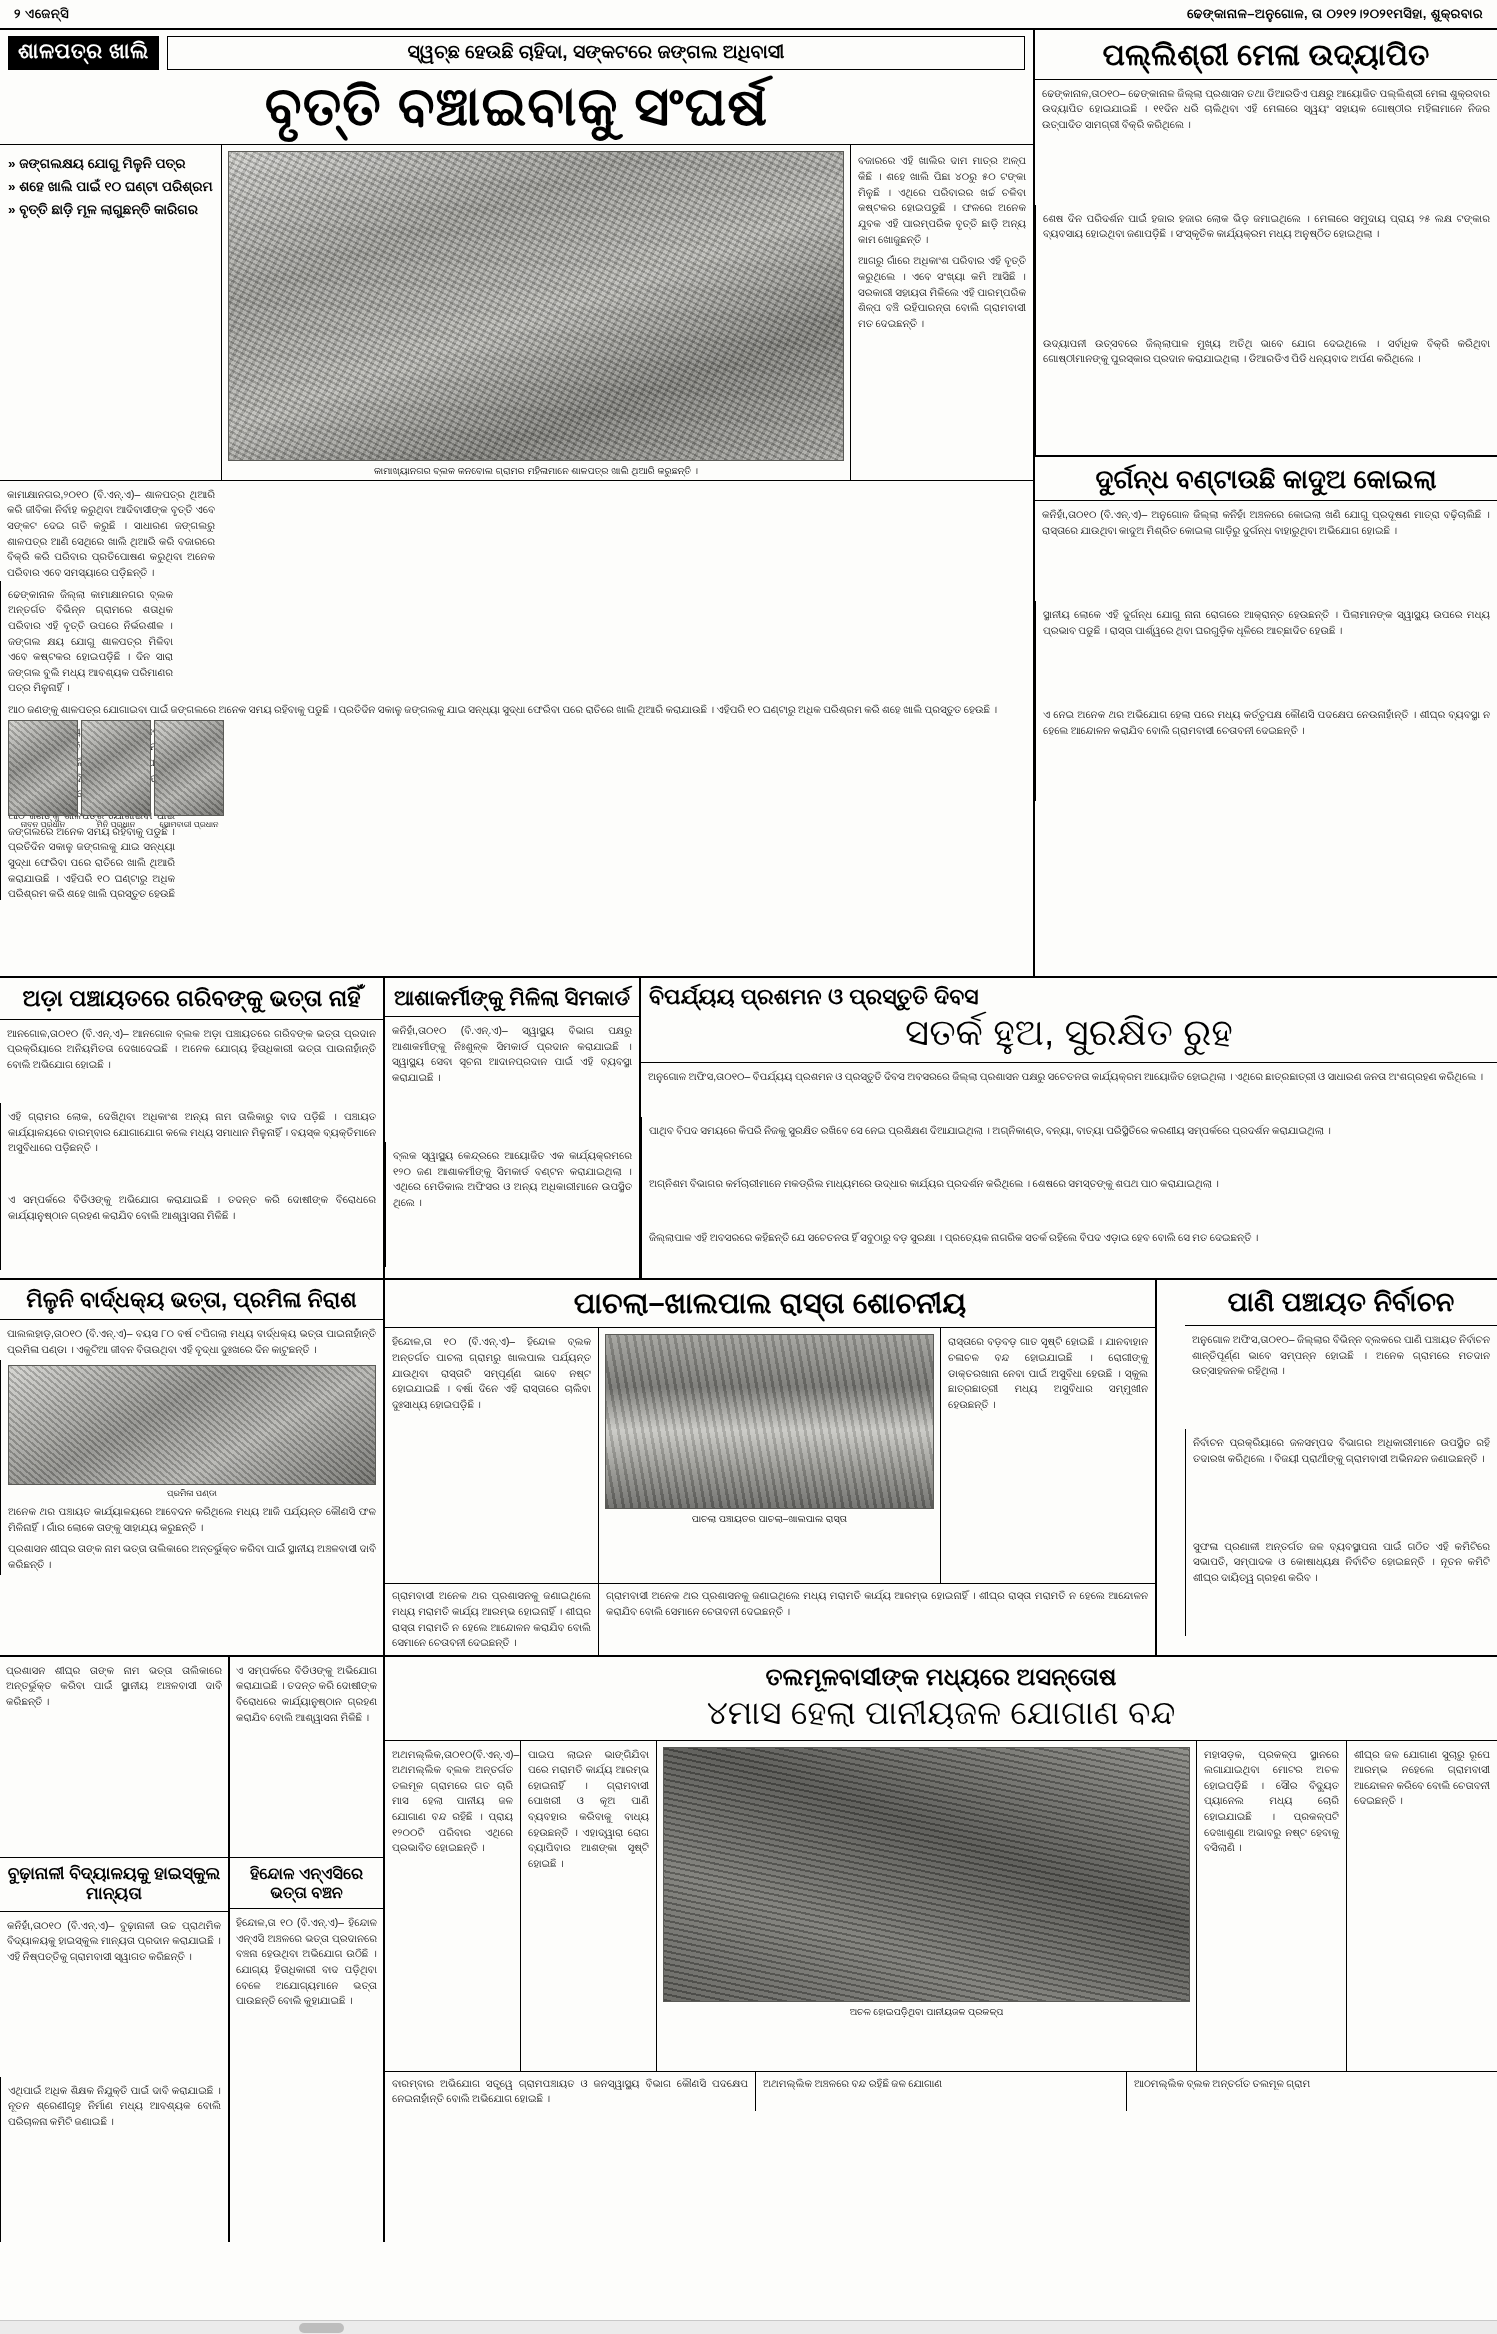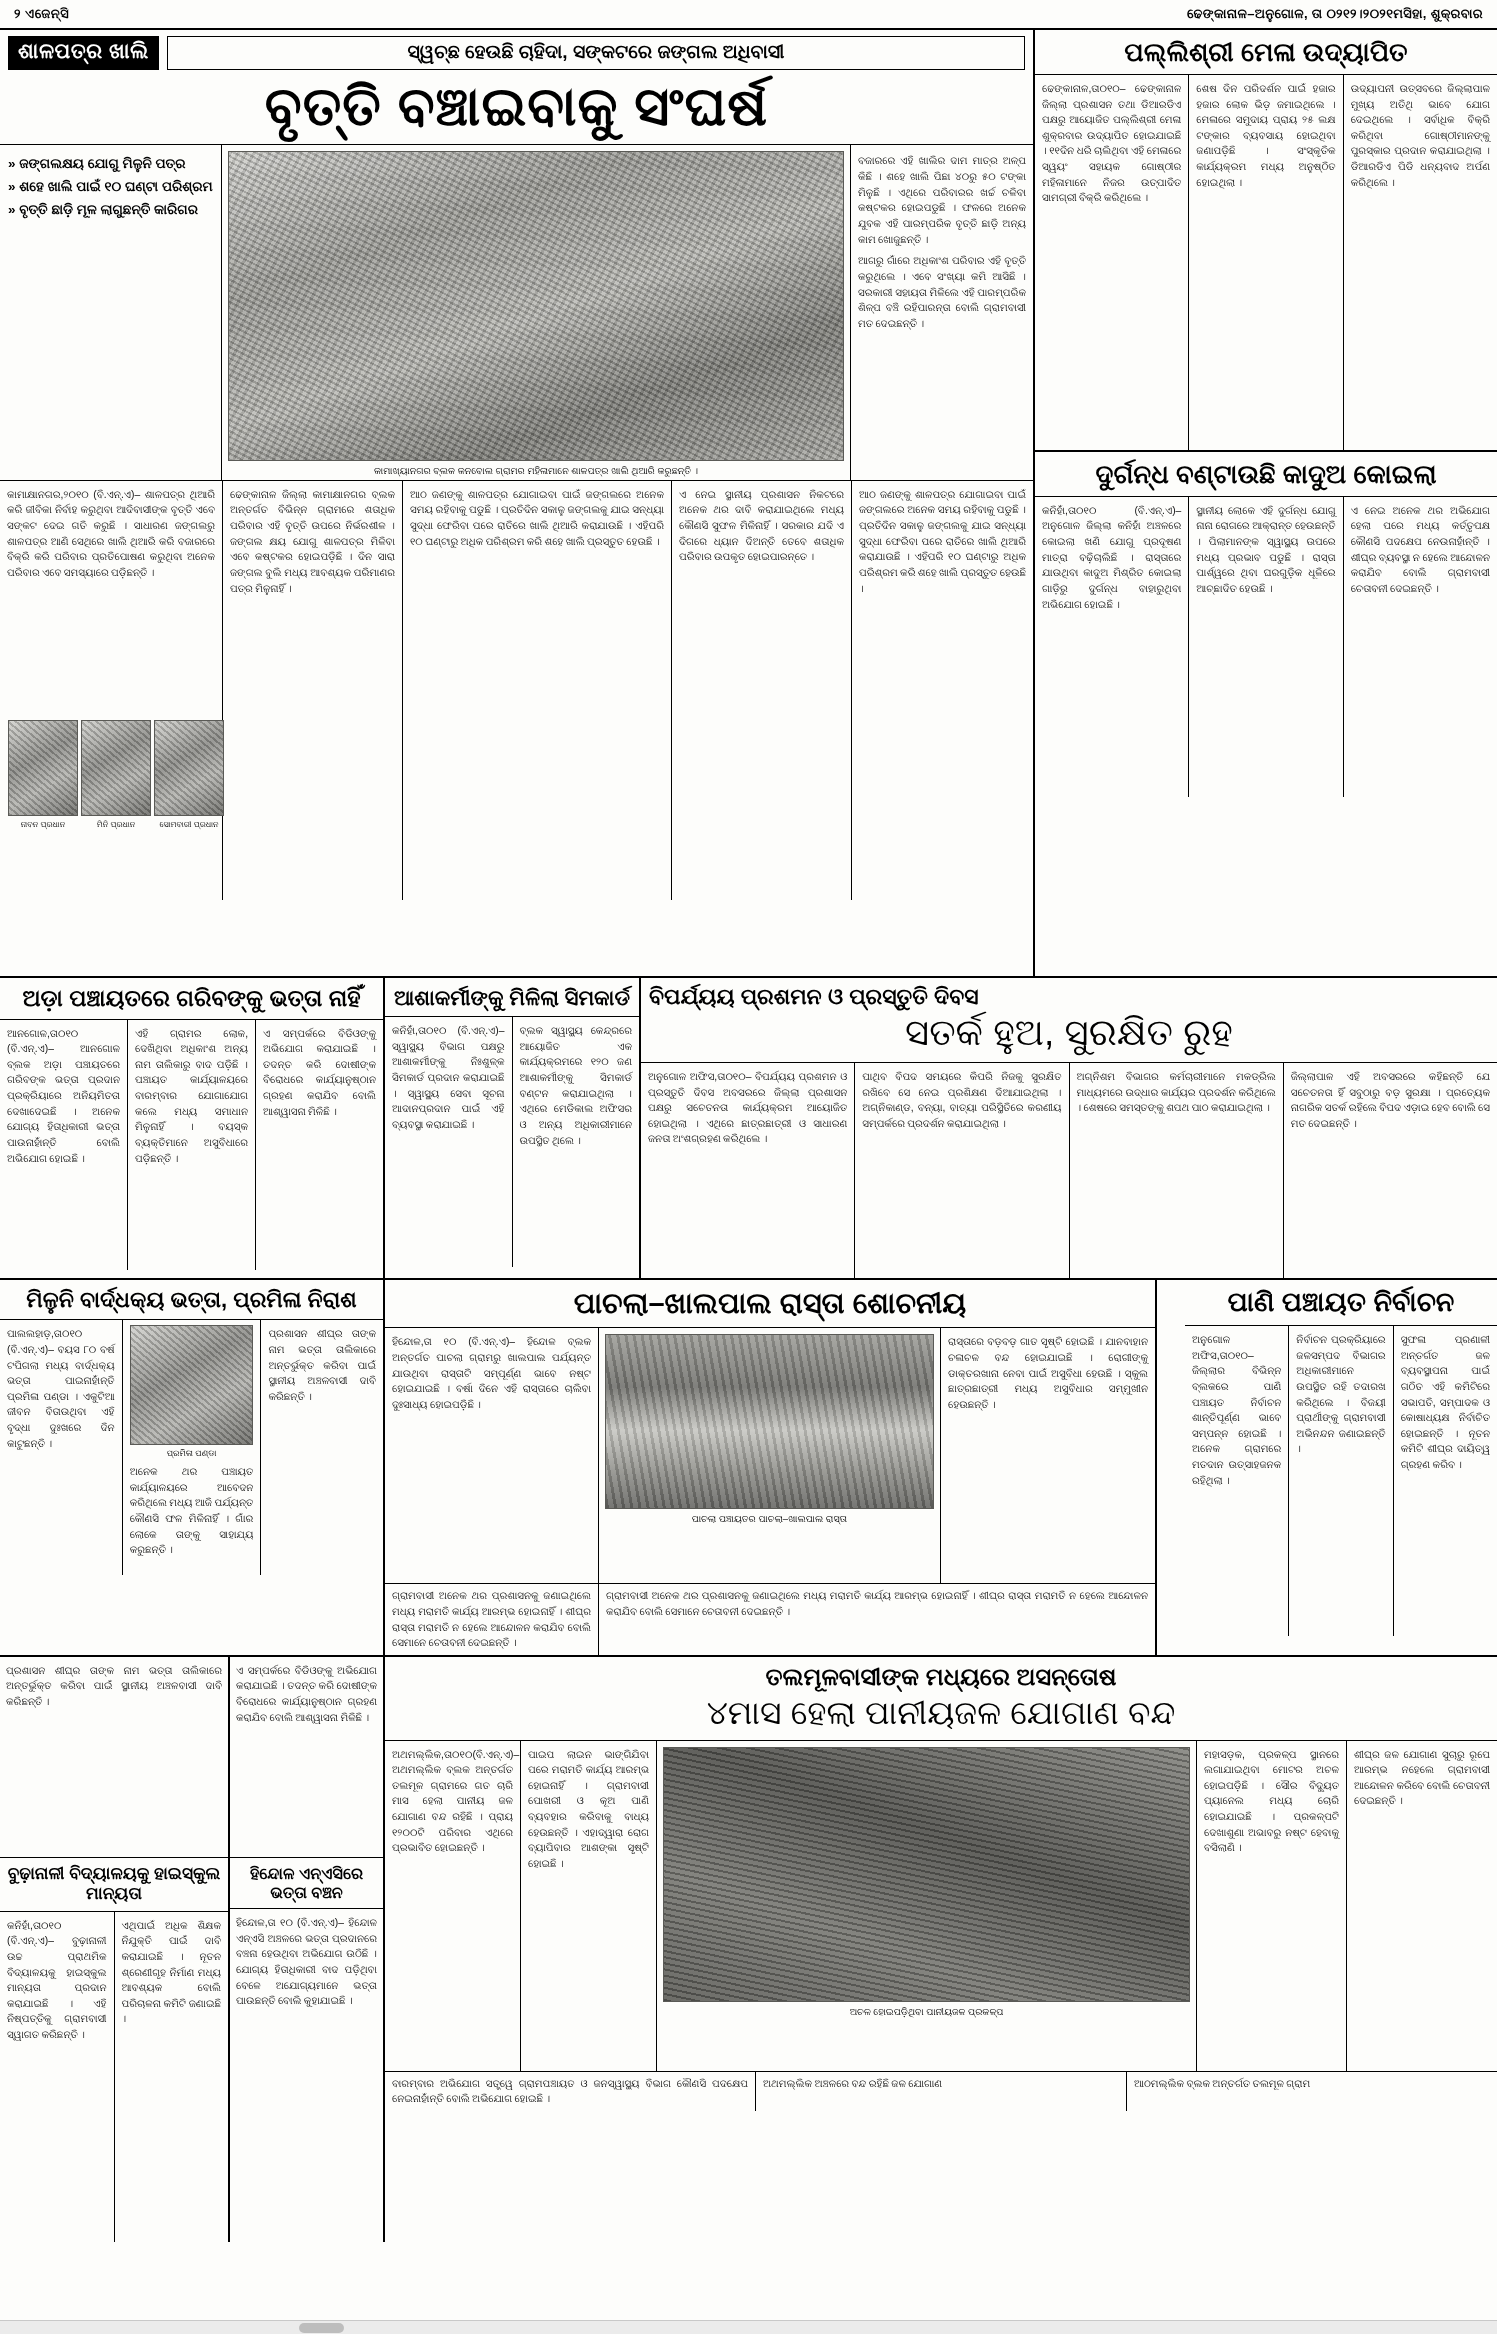--- a/index.html
+++ b/index.html
@@ -47,21 +47,21 @@
     text-align: center;
   }
   .mega {
     font-size: 54px;
     font-weight: bold;
     text-align: center;
     line-height: 1.12;
     letter-spacing: 1px;
   }
   .sec-head {
-    font-size: 26px;
+    font-size: 30px;
     font-weight: bold;
     text-align: center;
     line-height: 1.15;
   }
   .sec-head-lg {
     font-size: 37px;
     font-weight: normal;
     text-align: center;
     line-height: 1.15;
   }
@@ -107,21 +107,21 @@
       repeating-linear-gradient(80deg, rgba(0,0,0,.12) 0 3px, rgba(255,255,255,.12) 3px 8px),
       linear-gradient(180deg,#9c9c97 0%, #6f6f6b 30%, #c6c6c1 55%, #8b8b86 80%, #636360 100%);
   }
   .photo.portrait {
     background:
       repeating-linear-gradient(40deg, rgba(0,0,0,.18) 0 2px, rgba(255,255,255,.10) 2px 5px),
       linear-gradient(150deg,#d2d2ce 0%, #8e8e8a 40%, #b4b4b0 65%, #6e6e6a 100%);
   }
 
   
-  .cols { display: flex; }
+  .cols { display: flex; flex-direction: column; }
   .cols > .c { padding: 0 7px; }
   .cols > .c + .c { border-left: 1px solid #000; }
 
   
   .scrollbar {
     position: absolute; left: 0; right: 0; bottom: 0;
     height: 14px;
     background: #ebebeb;
     border-top: 1px solid #c8c8c8;
   }

